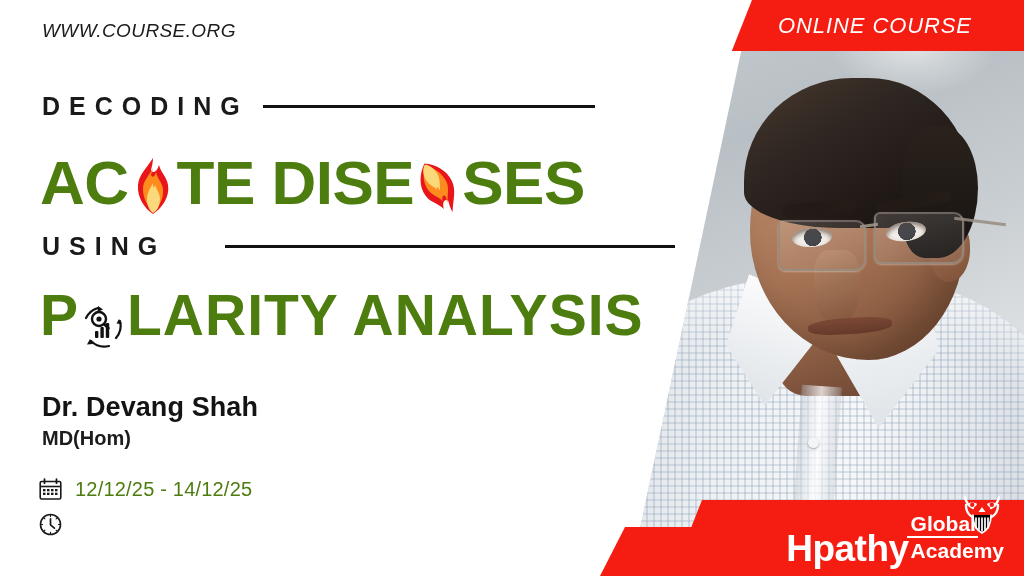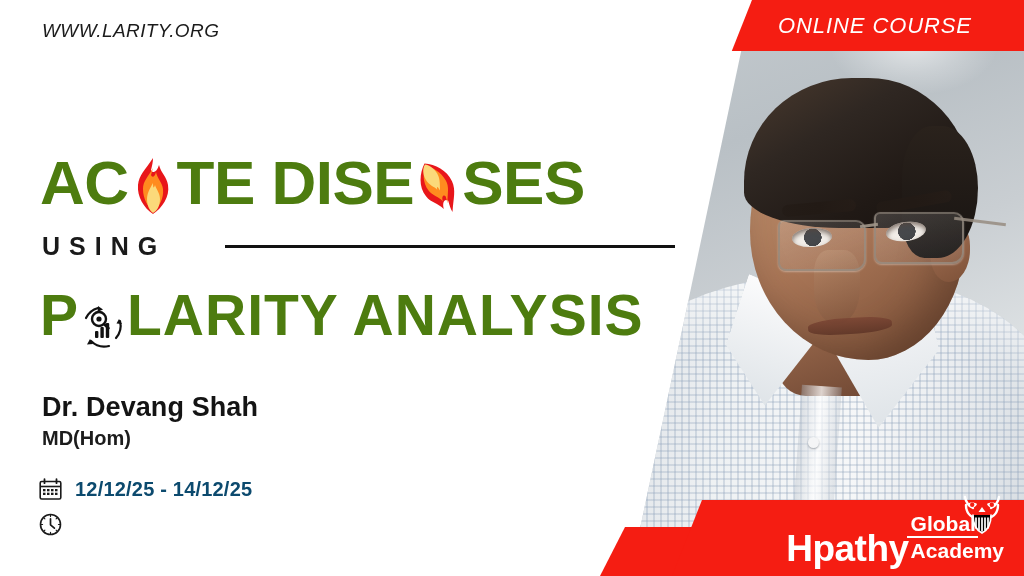--- a/index.html
+++ b/index.html
@@ -369,22 +369,22 @@
     position: absolute;
     left: 38px;
     display: flex;
     align-items: center;
     gap: 12px;
   }
   .meta-row.dates { top: 477px; }
   .meta-row.times { top: 512px; }
   .meta-text {
     font-size: 20px;
-    color: #0c4a6e;
-    font-weight: 700;
+    color: #4d7c0f;
+    font-weight: 400;
     letter-spacing: 0.2px;
   }
   .meta-icon { width: 25px; height: 25px; flex: 0 0 25px; }
 </style>
 </head>
 <body>
 
 <div class="poster">
 
   <div class="photo-panel">
@@ -411,22 +411,26 @@
         <div class="bridge"></div>
         <div class="temple"></div>
       </div>
     </div>
   </div>
 
   <div class="course-banner">
     <span class="course-banner-text">ONLINE COURSE</span>
   </div>
 
-  <div class="site-url">WWW.LARITY.ORG</div>
-
+  <div class="site-url">WWW.COURSE.ORG</div>
+
+  <div class="kicker-row decoding">
+    <span class="kicker-text">DECODING</span>
+    <span class="kicker-rule"></span>
+  </div>
 
   <div class="headline line1">
     <span>AC</span>
     <span class="icon-inline flame-1">
       <svg viewBox="0 0 52 62" width="52" height="62" aria-hidden="true">
         <path d="M26 2 C18 14 12 19 11 29 C10 41 17 52 26 58 C35 52 43 41 41 29 C40 21 34 17 32 9 C30 16 26 18 24 14 C25 10 26 6 26 2 Z" fill="#e8161a"></path>
         <path d="M26 12 C21 21 16 25 16 33 C16 43 21 51 26 55 C32 51 37 43 36 33 C35 26 30 22 29 16 C28 21 25 22 24 19 Z" fill="#ff8b1f"></path>
         <path d="M26 27 C22 34 20 38 20 43 C20 50 23 55 26 57 C30 55 33 50 33 43 C33 37 29 33 28 29 C27 32 26 33 26 27 Z" fill="#fbd97a"></path>
       </svg>
     </span>

